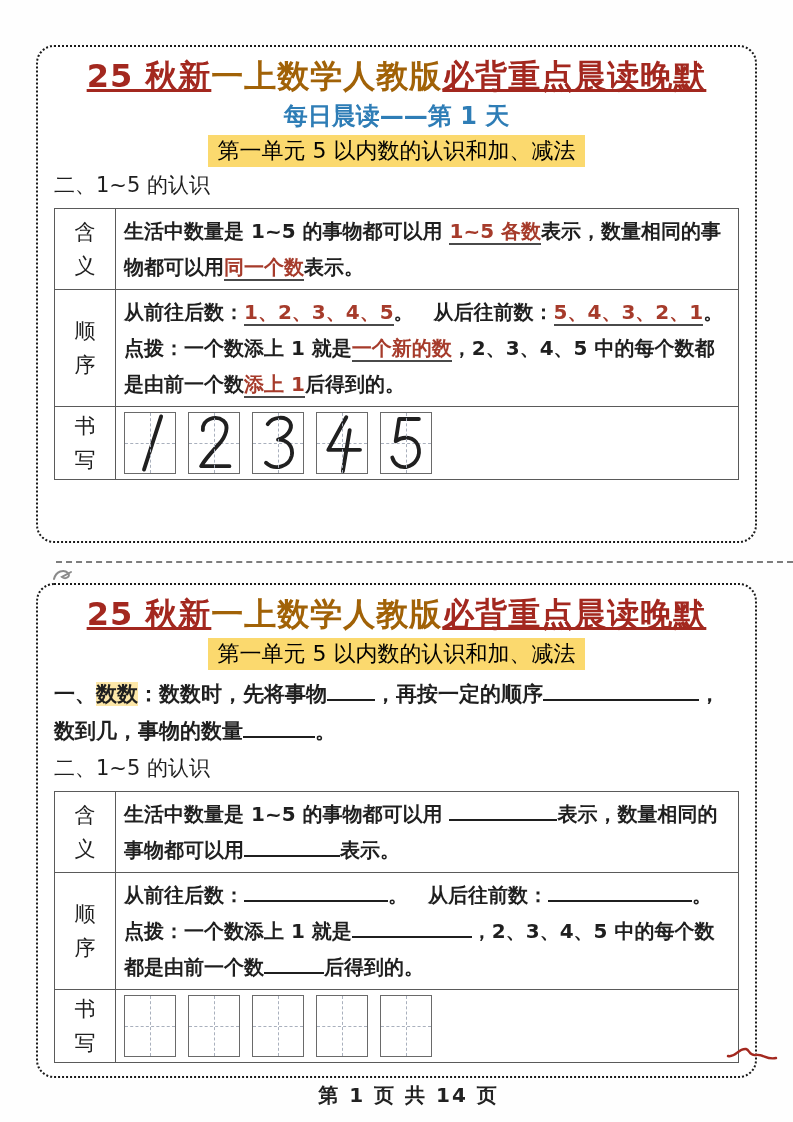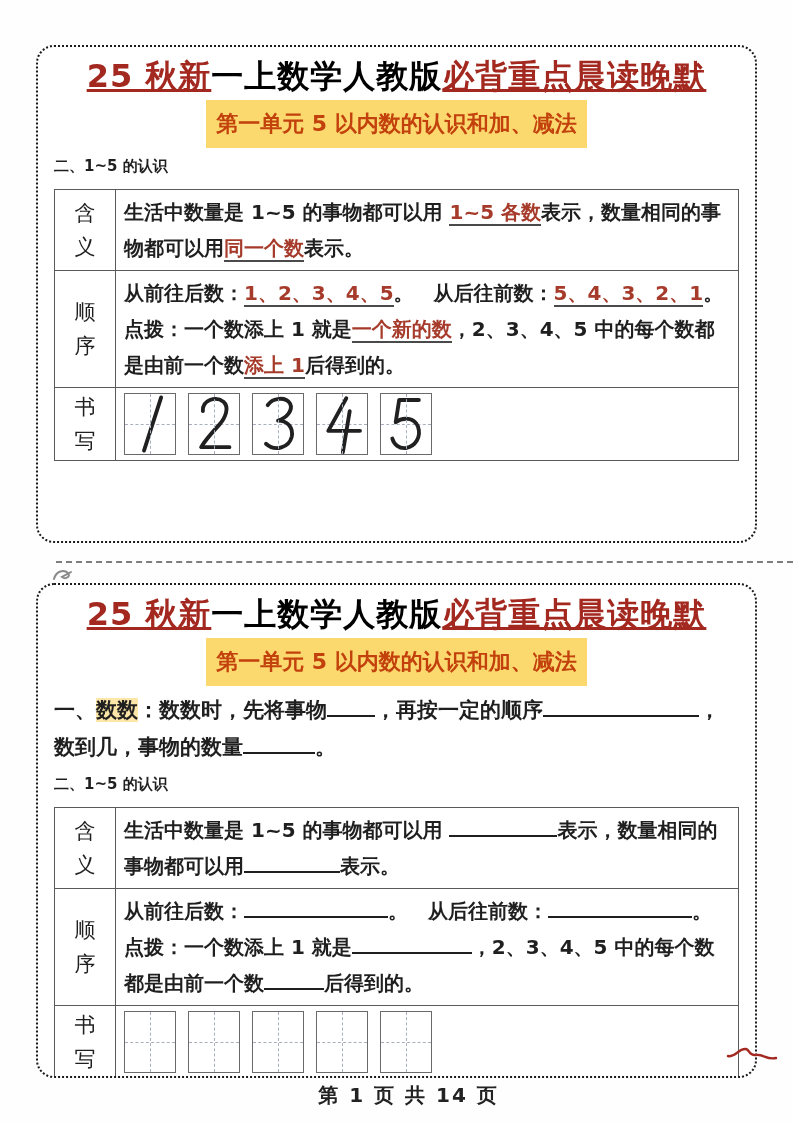--- a/index.html
+++ b/index.html
@@ -11,28 +11,28 @@
   .panel{
     position:absolute;left:36px;width:721px;box-sizing:border-box;
     border:2px dotted #1a1a1a;border-radius:18px;background:#fff;
     padding:8px 16px 6px 16px;overflow:hidden;
   }
   #panel-morning{top:45px;height:498px;}
   #panel-evening{top:583px;height:495px;}
 
   .panel-title{text-align:center;font-size:32px;font-weight:800;letter-spacing:1px;line-height:42px;white-space:nowrap;}
   .seg-tr{color:#a3281f;text-decoration:underline;}
-  .seg-tk{color:#000000;}
+  .seg-tk{color:#a16207;}
 
   .panel-subtitle{text-align:center;font-size:24px;font-weight:700;color:#2e7db6;line-height:32px;margin-top:3px;}
   .unit-wrap{text-align:center;margin-top:3px;}
-  .unit{display:inline-block;background:#fbd96e;color:#c2410c;font-size:22px;font-weight:700;padding:10px 10px;line-height:28px;}
+  .unit{display:inline-block;background:#fbd96e;color:#000000;font-size:22px;font-weight:400;padding:2px 10px;line-height:28px;}
 
   .para{font-size:21px;font-weight:600;line-height:37px;margin-top:6px;}
-  .section2{font-size:15px;font-weight:700;line-height:37px;}
+  .section2{font-size:21px;font-weight:400;line-height:37px;}
 
   .seg{white-space:pre-wrap;}
   .seg-r{color:#a63b2b;border-bottom:2px solid #4a4a4a;}
   .seg-hl{background:rgba(252,215,110,.6);}
   .seg-blank{display:inline-block;border-bottom:2px solid #1f1f1f;height:1.0em;vertical-align:baseline;}
 
   table.ktable{width:100%;border-collapse:collapse;margin-top:4px;}
   table.ktable td{border:1.6px solid #5a5a5a;}
   td.row-label{width:44px;text-align:center;font-size:21px;font-weight:400;padding:2px 8px;}
   td.row-label span{display:inline-block;width:1.15em;word-break:break-all;line-height:34px;}
@@ -56,20 +56,21 @@
 
   .red-squiggle{position:absolute;left:726px;top:1040px;width:52px;height:30px;}
   .red-squiggle svg{width:100%;height:100%;}
   .red-squiggle path{fill:none;stroke:#a3281f;stroke-width:2.4;stroke-linecap:round;}
 </style>
 </head>
 <body>
 
 <div class="panel" id="panel-morning">
   <div class="panel-title"><span class="seg seg-tr">25 秋新</span><span class="seg seg-tk">一上数学人教版</span><span class="seg seg-tr">必背重点晨读晚默</span></div>
+  <div class="panel-subtitle">每日晨读——第 1 天</div>
   <div class="unit-wrap">
     <span class="unit">第一单元 5 以内数的认识和加、减法</span>
   </div>
   <div class="section2">二、1~5 的认识</div>
   <table class="ktable">
     <tbody>
         <tr>
       <td class="row-label"><span>含义</span></td>
       <td class="row-content"><span class="seg seg-t">生活中数量是 1~5 的事物都可以用 </span><span class="seg seg-r">1~5 各数</span><span class="seg seg-t">表示，数量相同的事物都可以用</span><span class="seg seg-r">同一个数</span><span class="seg seg-t">表示。</span></td>
     </tr>

